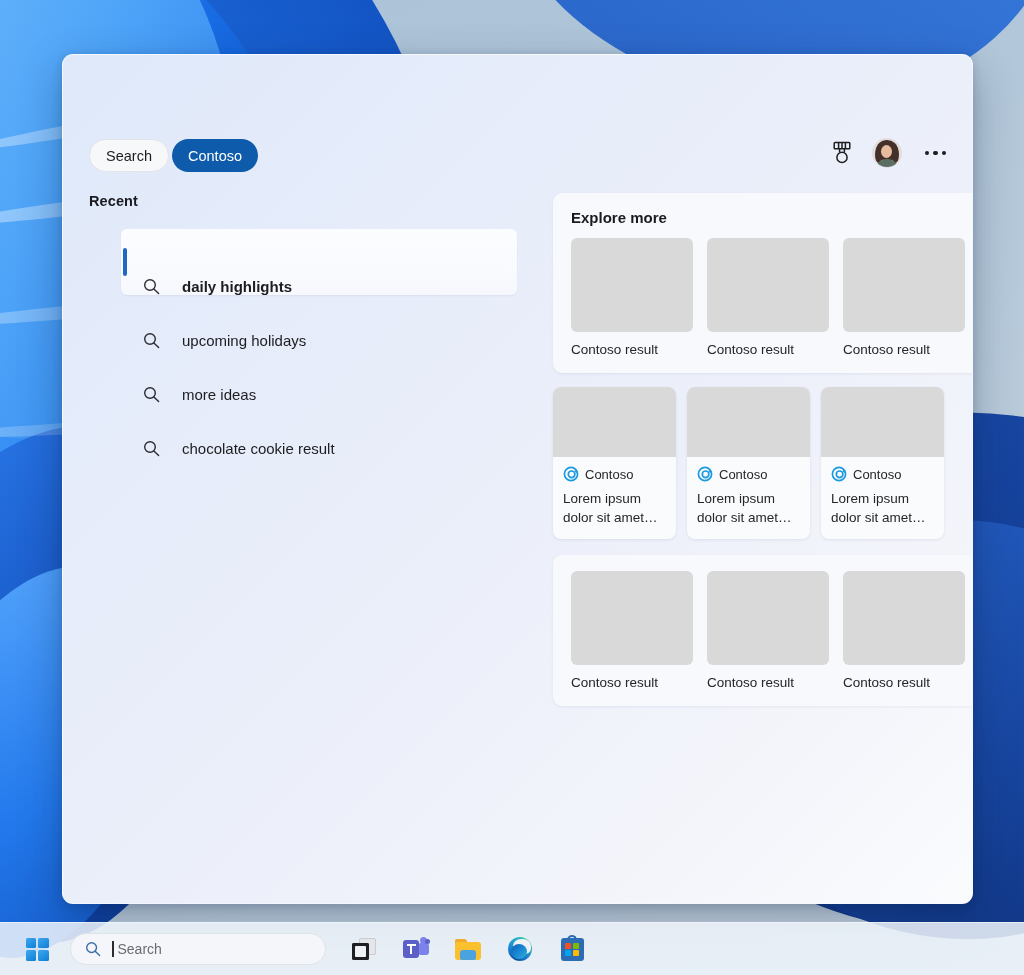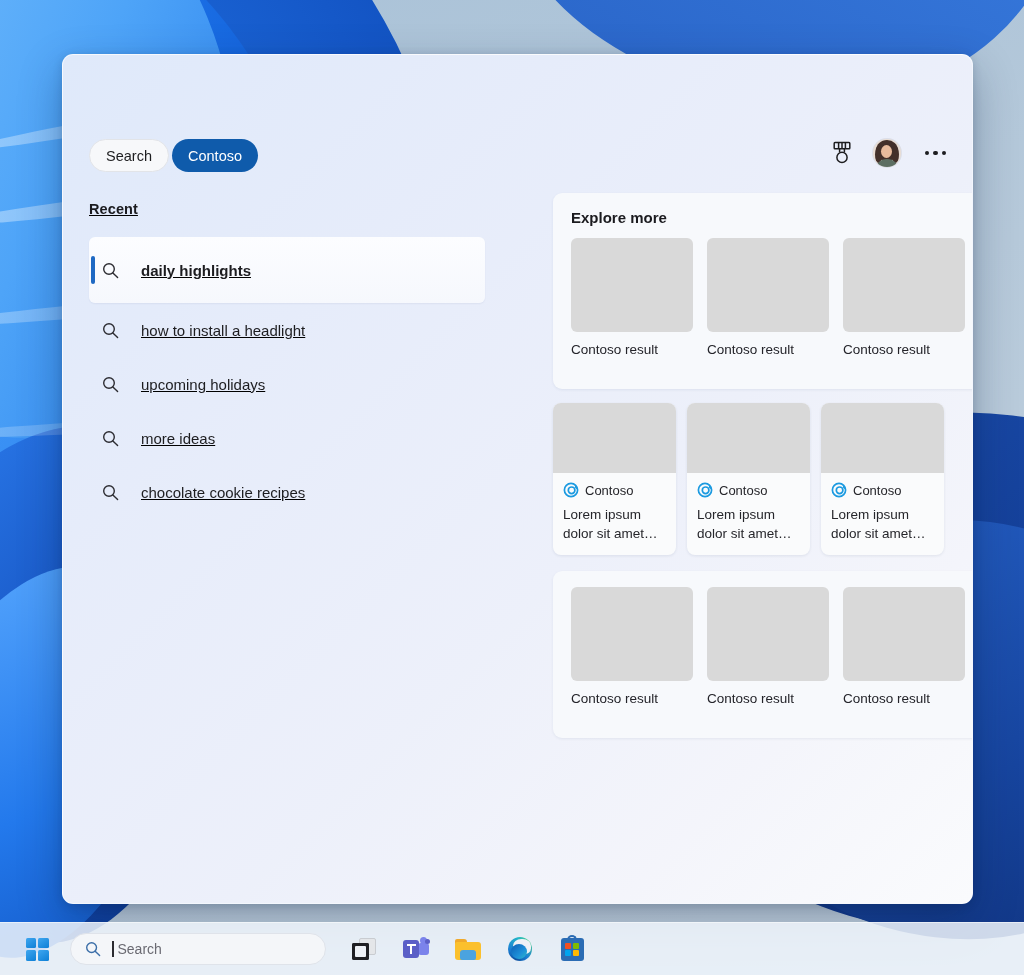--- a/index.html
+++ b/index.html
@@ -78,48 +78,48 @@
   }
   #avatar .hair { position:absolute; left:3px; top:1px; width:22px; height:21px; border-radius:50% 50% 44% 44%; background:#43302a; }
   #avatar .face { position:absolute; left:8.5px; top:6px; width:11px; height:13px; border-radius:50%; background:#e8bb9c; }
   #avatar .body { position:absolute; left:3px; bottom:-2px; width:22px; height:10px; border-radius:10px 10px 0 0; background:#5c6e62; }
   #avatar .hair2 { position:absolute; left:2px; top:7px; width:7px; height:17px; border-radius:50%; background:#43302a; }
   #avatar .hair3 { position:absolute; right:2px; top:7px; width:7px; height:17px; border-radius:50%; background:#43302a; }
   #more-button { display:flex; gap:4px; align-items:center; cursor:pointer; padding:4px; }
   #more-button i { width:4.5px; height:4.5px; border-radius:50%; background:#1d1d1f; display:block; }
 
   
-  #left-col { position:absolute; left:26px; top:146px; width:420px;text-decoration:underline; }
+  #left-col { position:absolute; left:26px; top:138px; width:420px; }
   #recent-title { font-size:14.5px; font-weight:bold; color:#1b1b1f; letter-spacing:.1px; }
 
   #recent-list { margin-top:20px; }
   .recent-item {
-    position:relative; display:flex; align-items:center; gap:22px;
-    height:54px; padding-left:13px; border-radius:5px; cursor:pointer;
+    position:relative; display:flex; align-items:flex-end; gap:22px;
+    height:54px; padding-left:22px; border-radius:5px; cursor:pointer;margin-left:32px;
   }
   .recent-item .label { font-size:15px; color:#1d1d20; }
   .recent-item.selected {
     background:linear-gradient(180deg,#fcfdff 0%,#f6f8fd 100%);
     box-shadow:0 1px 2px rgba(20,40,80,.06);
     height:66px; border-radius:6px; width:396px;
   }
   .recent-item.selected .label { font-weight:bold; }
   .recent-item.selected::before {
     content:""; position:absolute; left:2px; top:19px; width:3.5px; height:28px;
     border-radius:2px; background:#1f69c3;
   }
   .recent-item + .recent-item { margin-top:0; }
   #recent-list .recent-item:not(.selected) { height:54px; }
   .qicon { width:17px; height:17px; flex:0 0 17px; }
 
   
   #right-col { position:absolute; left:490px; top:138px; width:453px; }
 
   .group-card {
-    background:#f7f9fc; border-radius:9px; padding:16px 18px 32px 18px;
+    background:#f7f9fc; border-radius:9px; padding:16px 18px 16px 18px;
     box-shadow:0 1px 3px rgba(20,40,80,.07);
   }
   .group-head { display:flex; align-items:center; gap:9px; margin-bottom:12px; }
   .group-title { font-size:15px; font-weight:bold; color:#1b1b1f; }
   #trending-icon { width:17px; height:17px; }
 
   .thumb-row { display:flex; gap:14px; }
   .thumb-cell { width:122px; cursor:pointer; }
   .thumb-img { width:122px; height:94px; background:#d9d9d9; border-radius:6px; }
   .thumb-label { margin-top:10px; font-size:13.5px; color:#24242a; }
@@ -261,27 +261,20 @@
     <div id="recent-list">
 
       <div class="recent-item selected">
         <svg class="qicon" viewBox="0 0 17 17" fill="none" stroke="#2c2c31" stroke-width="1.4">
           <circle cx="7" cy="7" r="5.3"></circle>
             <line x1="10.9" y1="10.9" x2="15.6" y2="15.6" stroke-linecap="round"></line>
         </svg>
         <span class="label">daily highlights</span>
       </div>
 
-      <div class="recent-item">
-        <svg class="qicon" viewBox="0 0 17 17" fill="none" stroke="#2c2c31" stroke-width="1.4">
-          <circle cx="7" cy="7" r="5.3"></circle>
-            <line x1="10.9" y1="10.9" x2="15.6" y2="15.6" stroke-linecap="round"></line>
-        </svg>
-        <span class="label">how to install a headlight</span>
-      </div>
 
       <div class="recent-item">
         <svg class="qicon" viewBox="0 0 17 17" fill="none" stroke="#2c2c31" stroke-width="1.4">
           <circle cx="7" cy="7" r="5.3"></circle>
             <line x1="10.9" y1="10.9" x2="15.6" y2="15.6" stroke-linecap="round"></line>
         </svg>
         <span class="label">upcoming holidays</span>
       </div>
 
       <div class="recent-item">
@@ -290,21 +283,21 @@
             <line x1="10.9" y1="10.9" x2="15.6" y2="15.6" stroke-linecap="round"></line>
         </svg>
         <span class="label">more ideas</span>
       </div>
 
       <div class="recent-item">
         <svg class="qicon" viewBox="0 0 17 17" fill="none" stroke="#2c2c31" stroke-width="1.4">
           <circle cx="7" cy="7" r="5.3"></circle>
             <line x1="10.9" y1="10.9" x2="15.6" y2="15.6" stroke-linecap="round"></line>
         </svg>
-        <span class="label">chocolate cookie recipes</span>
+        <span class="label">chocolate cookie result</span>
       </div>
 
     </div>
   </div>
 
   <div id="right-col">
 
     <div class="group-card" id="explore-card">
       <div class="group-head">
         <span class="group-title">Explore more</span>

